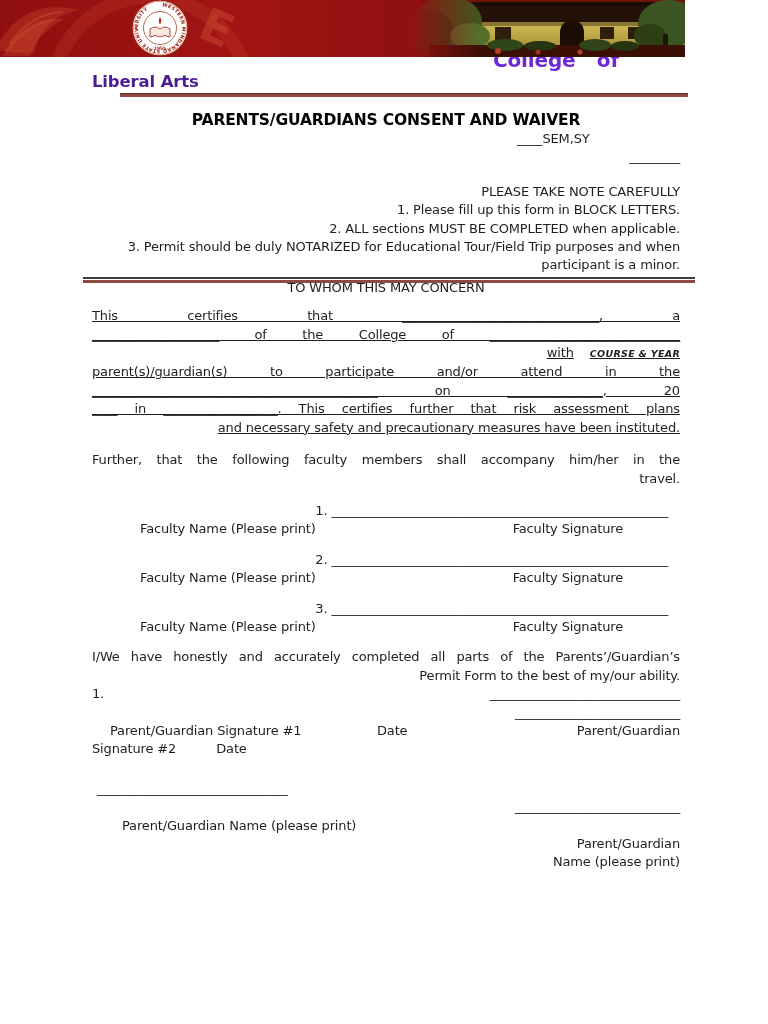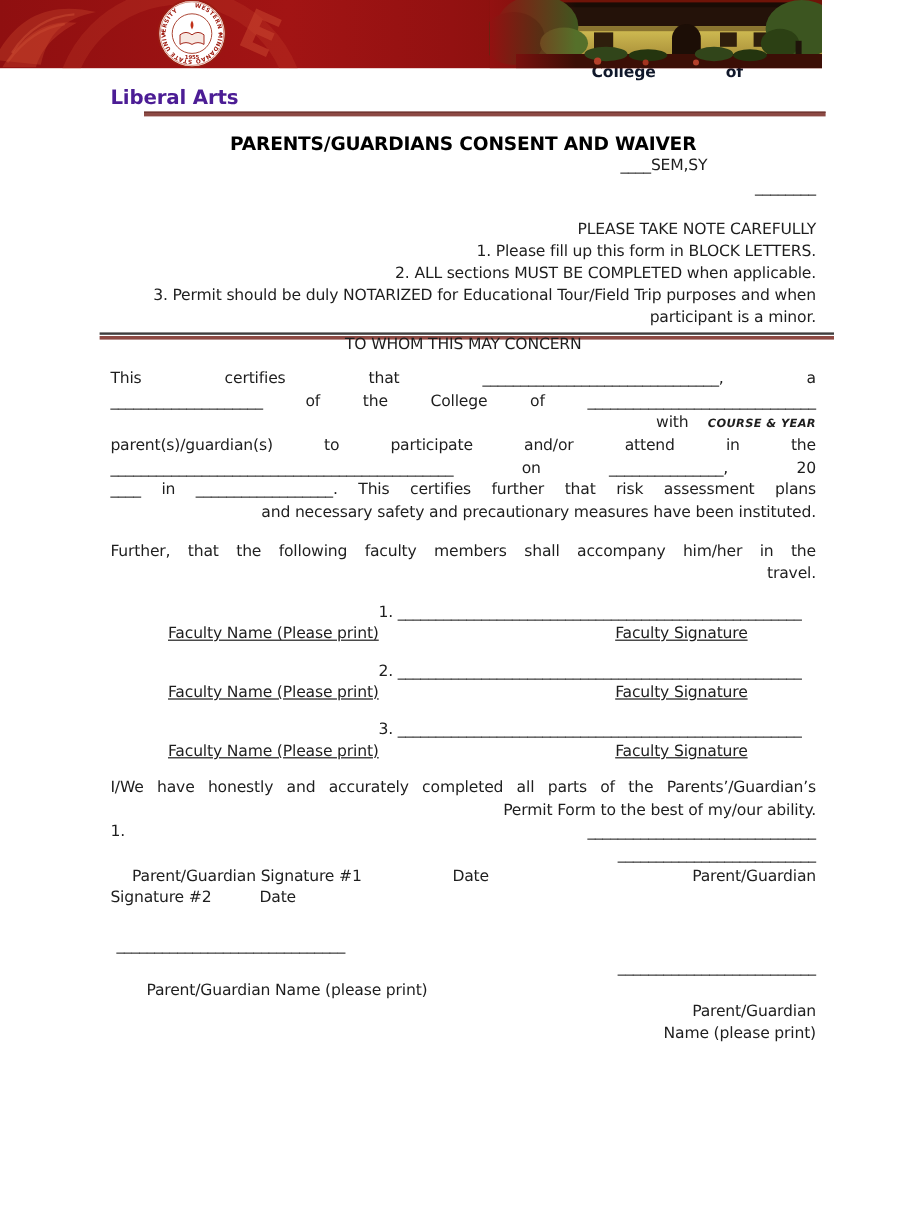--- a/index.html
+++ b/index.html
@@ -5,44 +5,44 @@
   html,body{margin:0;padding:0;background:#ffffff;}
   .page{
     position:relative;width:768px;height:1024px;background:#ffffff;overflow:hidden;
     font-family:"DejaVu Sans","Liberation Sans",sans-serif;color:#1e1e1e;
     font-size:13px;letter-spacing:-0.15px;
   }
   
   .banner{position:absolute;top:0;left:0;width:685px;height:57px;z-index:2;}
   .college-line{
     position:absolute;top:51px;left:493px;width:126px;display:flex;justify-content:space-between;
-    font-weight:bold;font-size:13px;line-height:19px;z-index:1;color:#0f172a;
+    font-weight:bold;font-size:20px;line-height:19px;z-index:1;color:#6d28d9;
   }
   .liberal{position:absolute;top:72px;left:92px;font-weight:bold;font-size:16.5px;color:#4c1d95;z-index:1;}
   .rule1{position:absolute;top:93px;left:120px;width:568px;height:3px;background:#8d4a44;border-top:1px solid #6b332f;}
   
   .content{position:absolute;top:106px;left:92px;width:588px;line-height:18.4px;z-index:1;}
   .line{text-align:right;}
   .jline{text-align:justify;text-align-last:justify;}
   .title{margin-top:4px;text-align:center;font-weight:bold;font-size:15.5px;line-height:20px;color:#000000;}
   .sem-row{display:flex;justify-content:flex-end;}
   .sem-pair{display:flex;width:163px;justify-content:flex-start;}
   .notes-head{margin-top:16px;}
   .double-rule{margin:2px -15px 0 -9px;}
   .dr-top{height:2px;background:#3f3e3e;}
   .dr-bot{height:3px;background:#8d4a44;margin-top:1px;}
   .concern{margin-top:-4px;text-align:center;}
-  .certify{margin-top:10px;}
+  .certify{margin-top:10px;text-decoration:underline;}
   .course-label{font-size:9.5px;font-style:italic;font-weight:600;letter-spacing:0.3px;margin-left:16px;}
   .further{margin-top:14px;}
   .faculty{margin-top:14px;}
   .fac-item{margin-bottom:12px;}
   .fac-row{display:flex;justify-content:flex-end;}
   .fac-row .sig{padding-right:12px;}
-  .fac-labels{display:flex;justify-content:space-between;text-decoration:underline;}
+  .fac-labels{display:flex;justify-content:space-between;}
   .fac-labels .nm{padding-left:48px;}
   .fac-labels .sg{padding-right:57px;}
   .decl{margin-top:3px;}
   .sig-row{display:flex;justify-content:space-between;}
   .sig-labels{display:flex;}
   .sig-labels .s1{flex:0 0 285px;padding-left:18px;box-sizing:border-box;}
   .sig-labels .pg{margin-left:auto;}
   .sig2-row .d2{margin-left:40px;}
   .nline1{margin-top:21px;padding-left:5px;}
   .name-labels{display:flex;flex-direction:column;}

